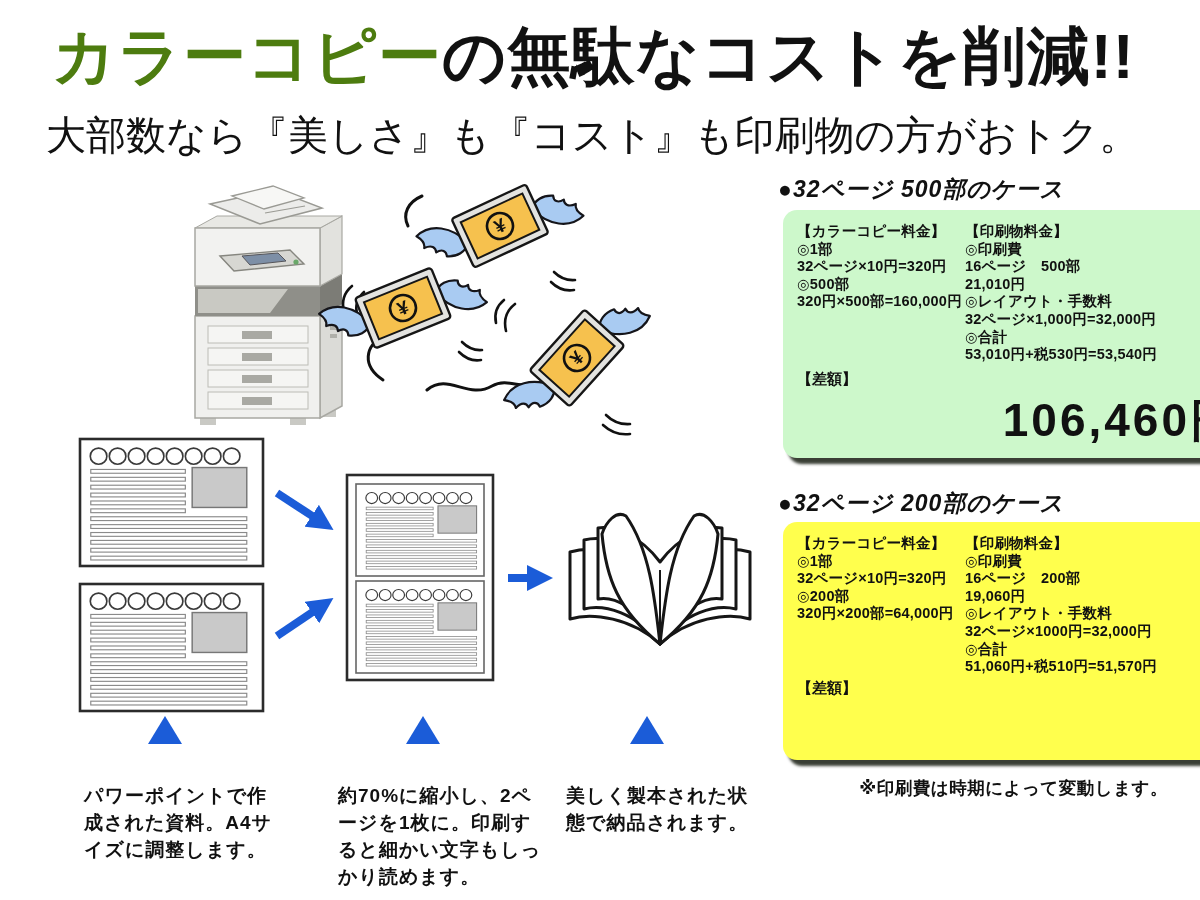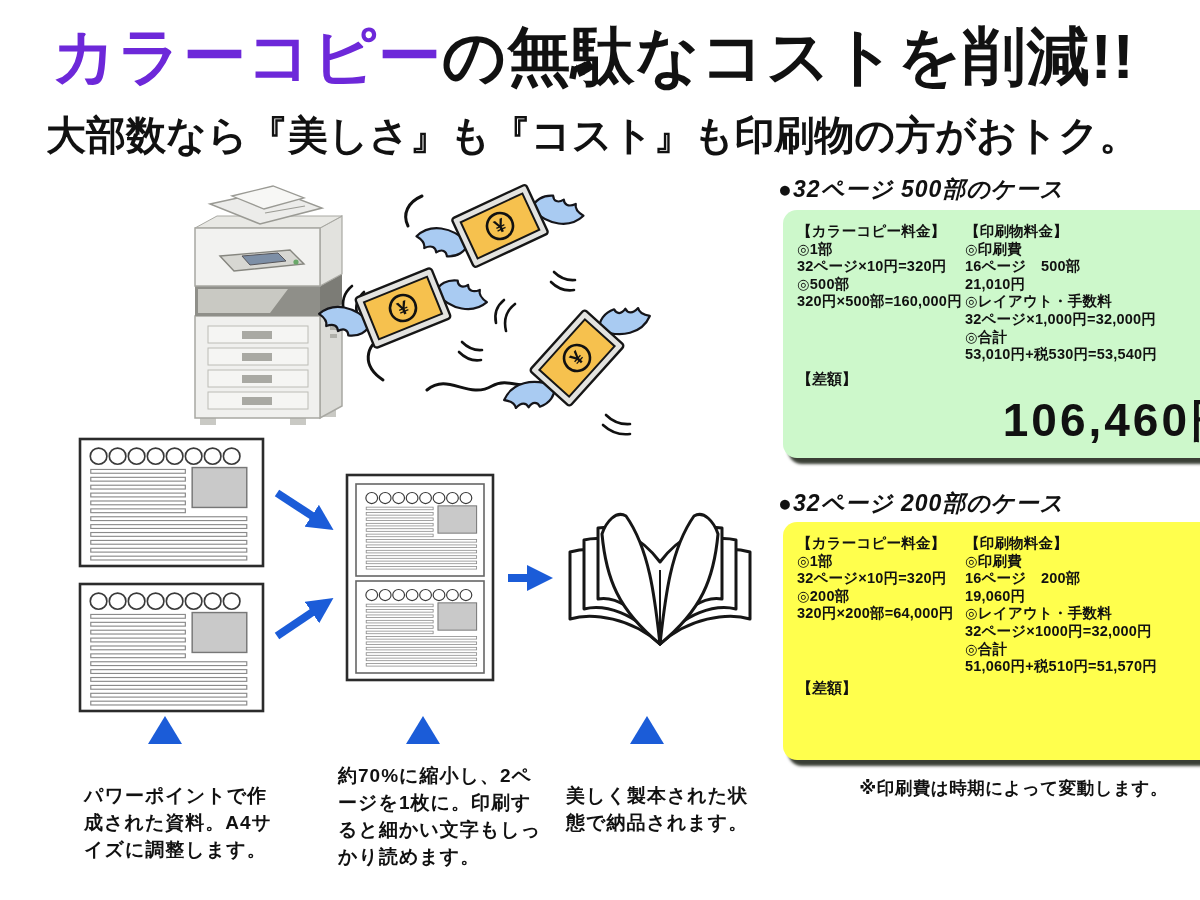--- a/index.html
+++ b/index.html
@@ -6,23 +6,23 @@
   body{
     width:1200px;height:900px;position:relative;background:#ffffff;overflow:hidden;
     font-family:"Liberation Sans","DejaVu Sans",sans-serif;color:#111;
   }
   .abs{position:absolute;}
   
   .title{
     left:52px;top:22px;width:1140px;font-size:63px;font-weight:700;
     letter-spacing:1px;white-space:nowrap;line-height:1.1;
   }
-  .title .hl{color:#6d28d9;margin-top:8px;}
+  .title .hl{color:#4d7c0f;margin-top:8px;}
   .subtitle{
-    left:46px;top:108px;width:1140px;font-size:40px;font-weight:700;
+    left:46px;top:108px;width:1140px;font-size:40px;font-weight:400;
     letter-spacing:0px;white-space:nowrap;
   }
   
   .case-header{font-size:23px;font-weight:700;letter-spacing:1px;white-space:nowrap;font-style:italic;}
   .case-box{
     width:456px;border-radius:14px;
     box-shadow:5px 6px 3px #3a3f35;
   }
   .box-green{background:#cdf8cb;}
   .box-yellow{background:#ffff4d;}
@@ -198,21 +198,21 @@
     <path d="M98,142 C103,98 108,48 132,14 C142,8 152,20 156,32 C152,76 140,108 98,142 Z"></path>
     <line x1="98" y1="142" x2="98" y2="68" stroke-width="2"></line>
   </g>
 </svg>
 
 <div class="abs tri" style="left:148px;top:716px;"></div>
 <div class="abs tri" style="left:406px;top:716px;"></div>
 <div class="abs tri" style="left:630px;top:716px;"></div>
 
 <div class="abs caption" style="left:84px;top:753px;width:202px;">パワーポイントで作成された資料。A4サイズに調整します。</div>
-<div class="abs caption" style="left:338px;top:733px;width:206px;">約70%に縮小し、2ページを1枚に。印刷すると細かい文字もしっかり読めます。</div>
+<div class="abs caption" style="left:338px;top:753px;width:206px;">約70%に縮小し、2ページを1枚に。印刷すると細かい文字もしっかり読めます。</div>
 <div class="abs caption" style="left:566px;top:753px;width:200px;">美しく製本された状態で納品されます。</div>
 
 <div class="abs case-header" style="left:778px;top:174px;">●32ページ 500部のケース</div>
 <div class="abs case-box box-green" style="left:783px;top:210px;height:248px;">
   <div class="price-cols">
     <div class="pcol copy">
       <div>【カラーコピー料金】</div>
       <div>◎1部</div>
       <div>32ページ×10円=320円</div>
       <div>◎500部</div>

